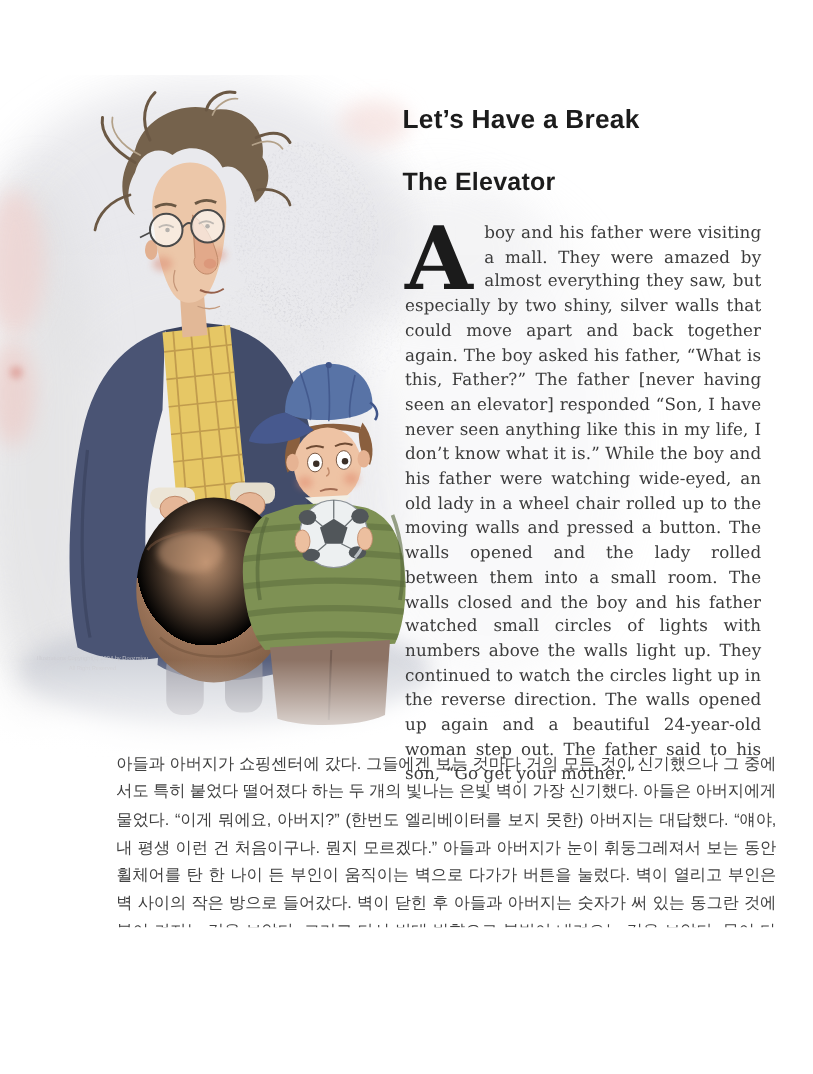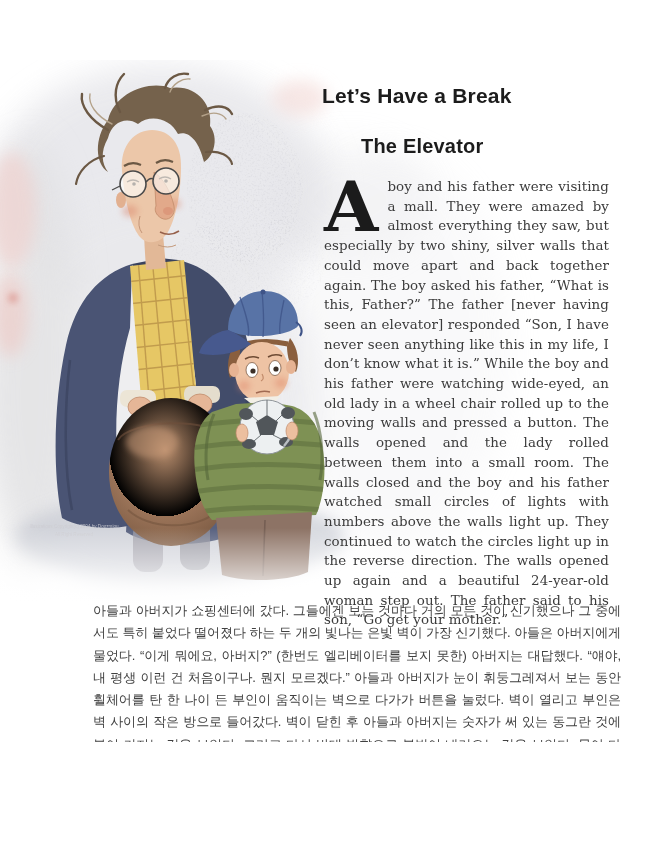--- a/index.html
+++ b/index.html
@@ -19,21 +19,20 @@
   .txt{position:absolute;z-index:2;}
   .h-series{
     left:322px;top:84px;
     font-size:21px;font-weight:700;color:#1c1c1c;
     letter-spacing:.2px;
   }
   .h-story{
     left:322px;top:135px;
     font-size:20px;font-weight:700;color:#1c1c1c;
     letter-spacing:.2px;
-    margin-left:39px;
   }
   .story-body{
     left:324px;top:177px;width:285px;height:400px;
     font-family:"DejaVu Serif","Liberation Serif",serif;
     font-size:13.4px;line-height:19.7px;
     color:#3b3b3b;text-align:justify;
     letter-spacing:.1px;
   }
   .drop-cap{
     float:left;

